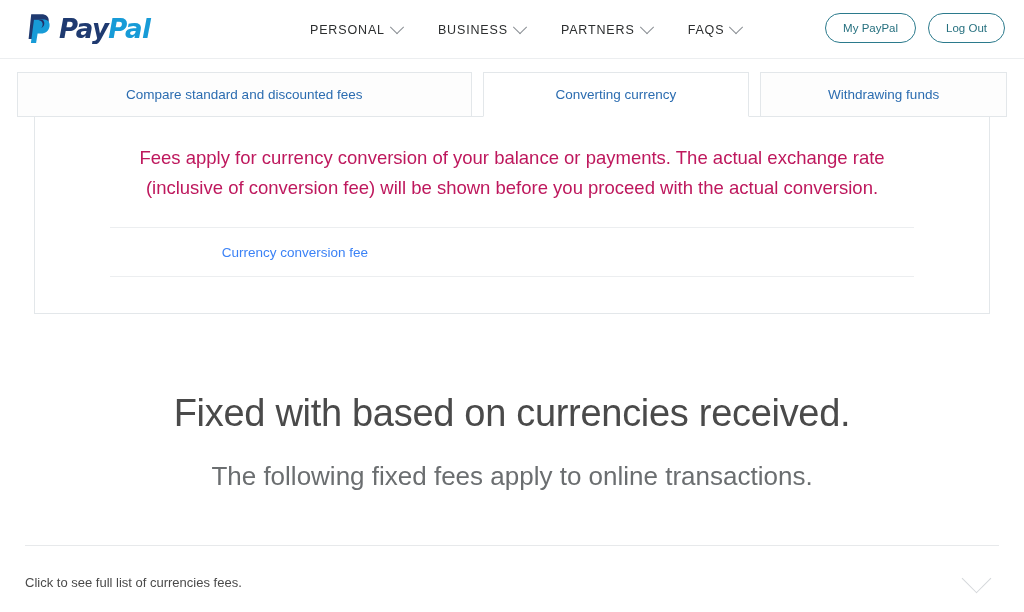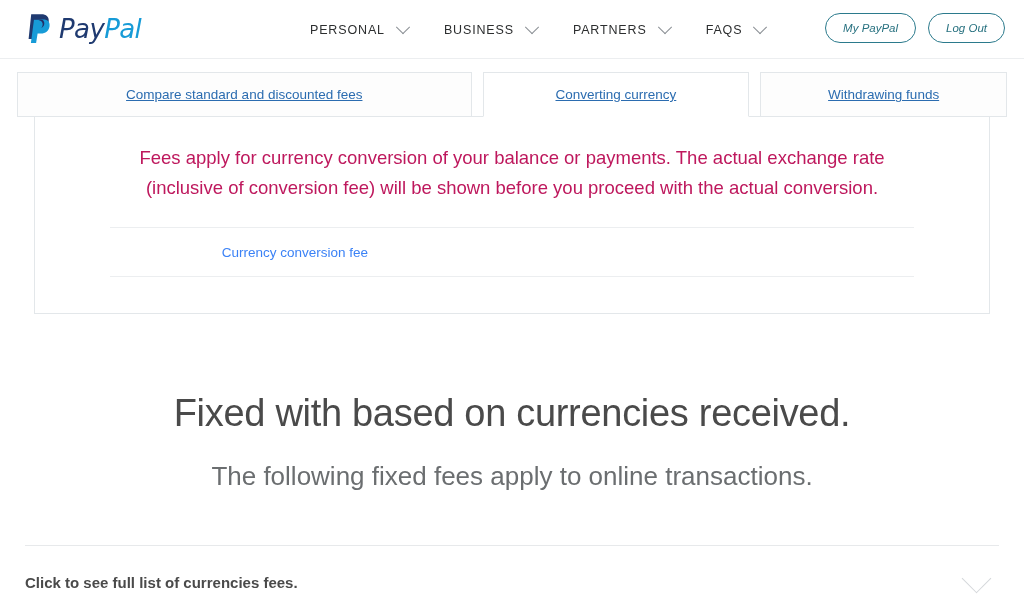--- a/index.html
+++ b/index.html
@@ -35,41 +35,41 @@
     height: 34px;
   }
   .logo-mark {
     width: 26px;
     height: 32px;
     margin-right: 7px;
   }
   .logo-text {
     font-family: "DejaVu Sans", sans-serif;
     font-size: 26px;
-    font-weight: normal;
+    font-weight: bold;
     font-style: italic;
     letter-spacing: -0.6px;
     line-height: 1;
   }
   .logo-text .pay { color: #1f3a70; }
   .logo-text .pal { color: #179bd7; }
 
   .main-nav {
     position: absolute;
     left: 310px;
     top: 0;
     height: 59px;
     display: flex;
     align-items: center;
     gap: 36px;
   }
   .nav-item {
     display: flex;
     align-items: center;
-    gap: 13px;
+    gap: 7px;
     font-size: 12.5px;
     letter-spacing: 0.85px;
     color: #2c2e2f;
     text-transform: uppercase;
     cursor: pointer;
     white-space: nowrap;
   }
   .chev {
     display: inline-block;
     width: 9px;
@@ -92,21 +92,20 @@
     background: #ffffff;
     border-radius: 18px;
     font-size: 11.5px;
     padding: 0 17px;
     height: 30px;
     line-height: 28px;
     cursor: pointer;
     white-space: nowrap;
     font-family: "Liberation Sans", sans-serif;
     box-sizing: border-box;
-    font-style: italic;
   }
 
   
   .tabs-area {
     position: relative;
     margin-top: 13px;
     padding: 0 17px;
     box-sizing: border-box;
   }
   .tab-strip {
@@ -119,21 +118,20 @@
     border: 1px solid #e3e7ea;
     background: #fdfdfd;
     display: flex;
     align-items: center;
     justify-content: center;
     font-size: 13.5px;
     color: #2b6cb0;
     cursor: pointer;
     box-sizing: border-box;
     white-space: nowrap;
-    text-decoration: underline;
   }
   .tab.t1 { width: 455px; }
   .tab.t2 { width: 267px; margin-left: 11px; }
   .tab.t3 { width: 247px; margin-left: 11px; }
   .tab.active {
     background: #ffffff;
     border-bottom: 1px solid #ffffff;
     text-align: right;
   }
 
@@ -205,23 +203,23 @@
     position: relative;
   }
   .accordion-row {
     display: flex;
     align-items: center;
     justify-content: space-between;
     height: 74px;
     cursor: pointer;
   }
   .accordion-label {
-    font-size: 15px;
+    font-size: 13px;
     color: #4a4a4a;
-    font-weight: 700;
+    font-weight: 400;
   }
   .chev-big {
     width: 20px;
     height: 20px;
     border-right: 1.8px solid #d4d7da;
     border-bottom: 1.8px solid #d4d7da;
     transform: rotate(45deg);
     margin-right: 12px;
     margin-bottom: 8px;
   }

